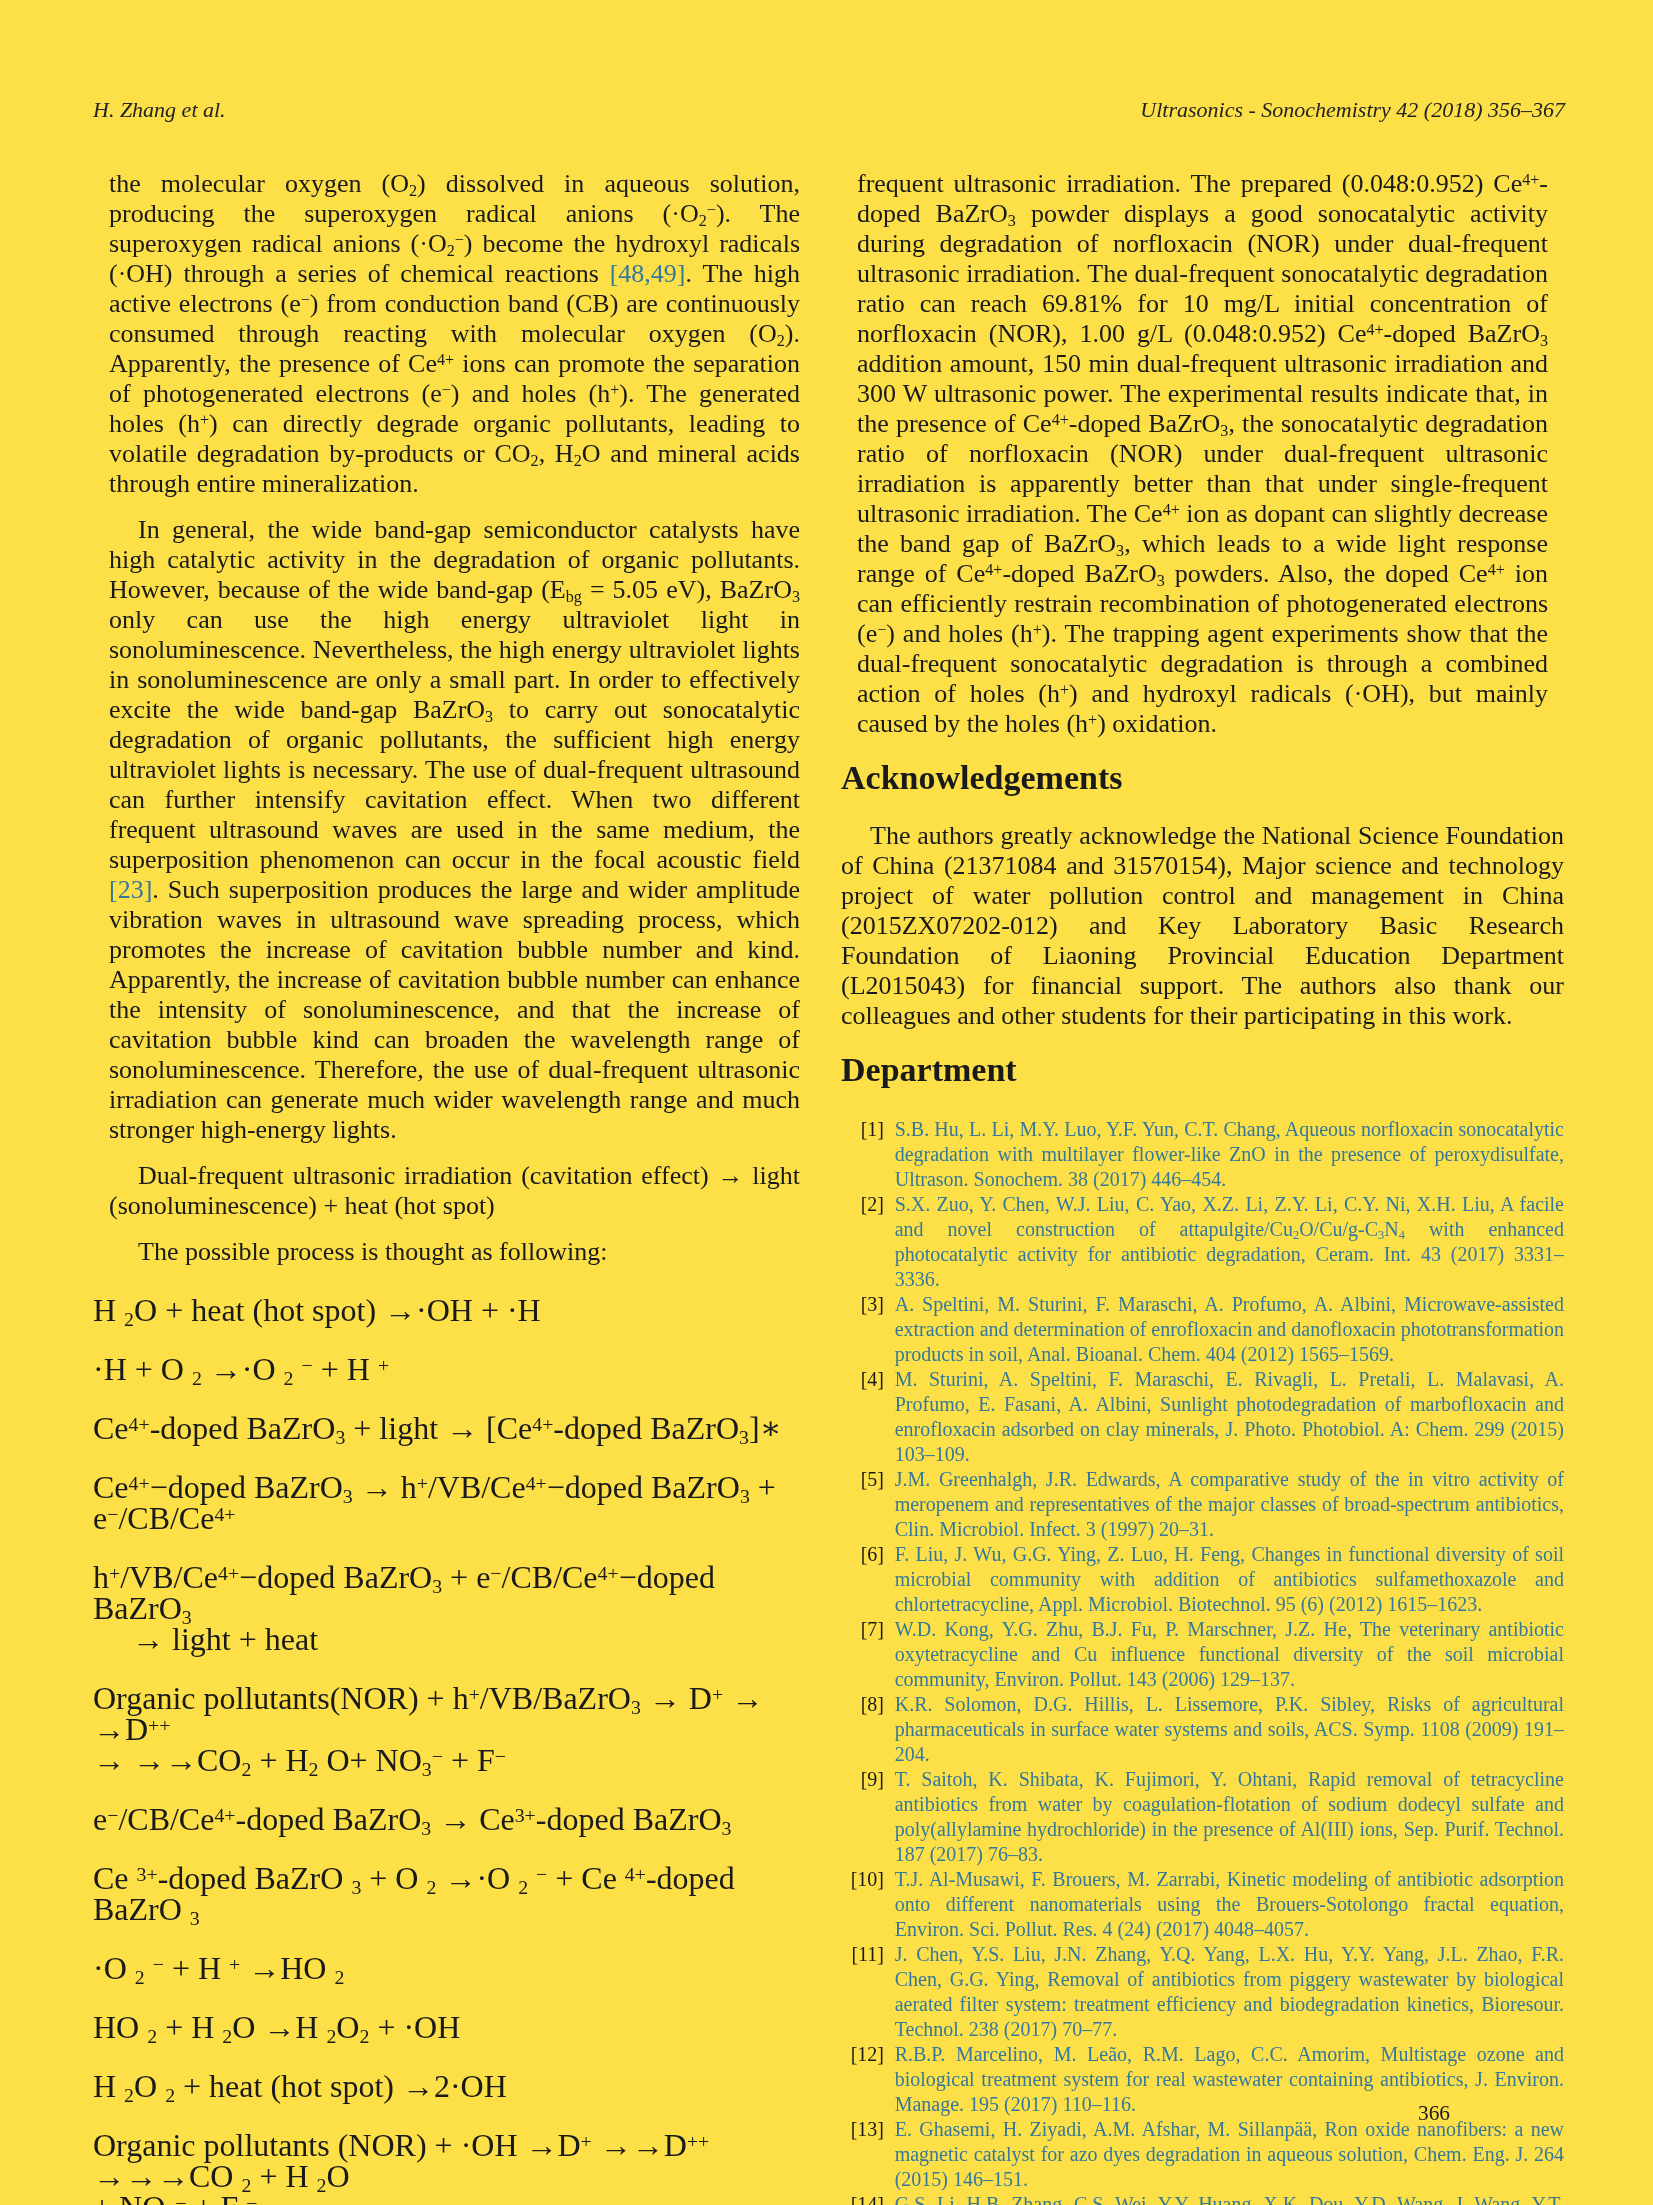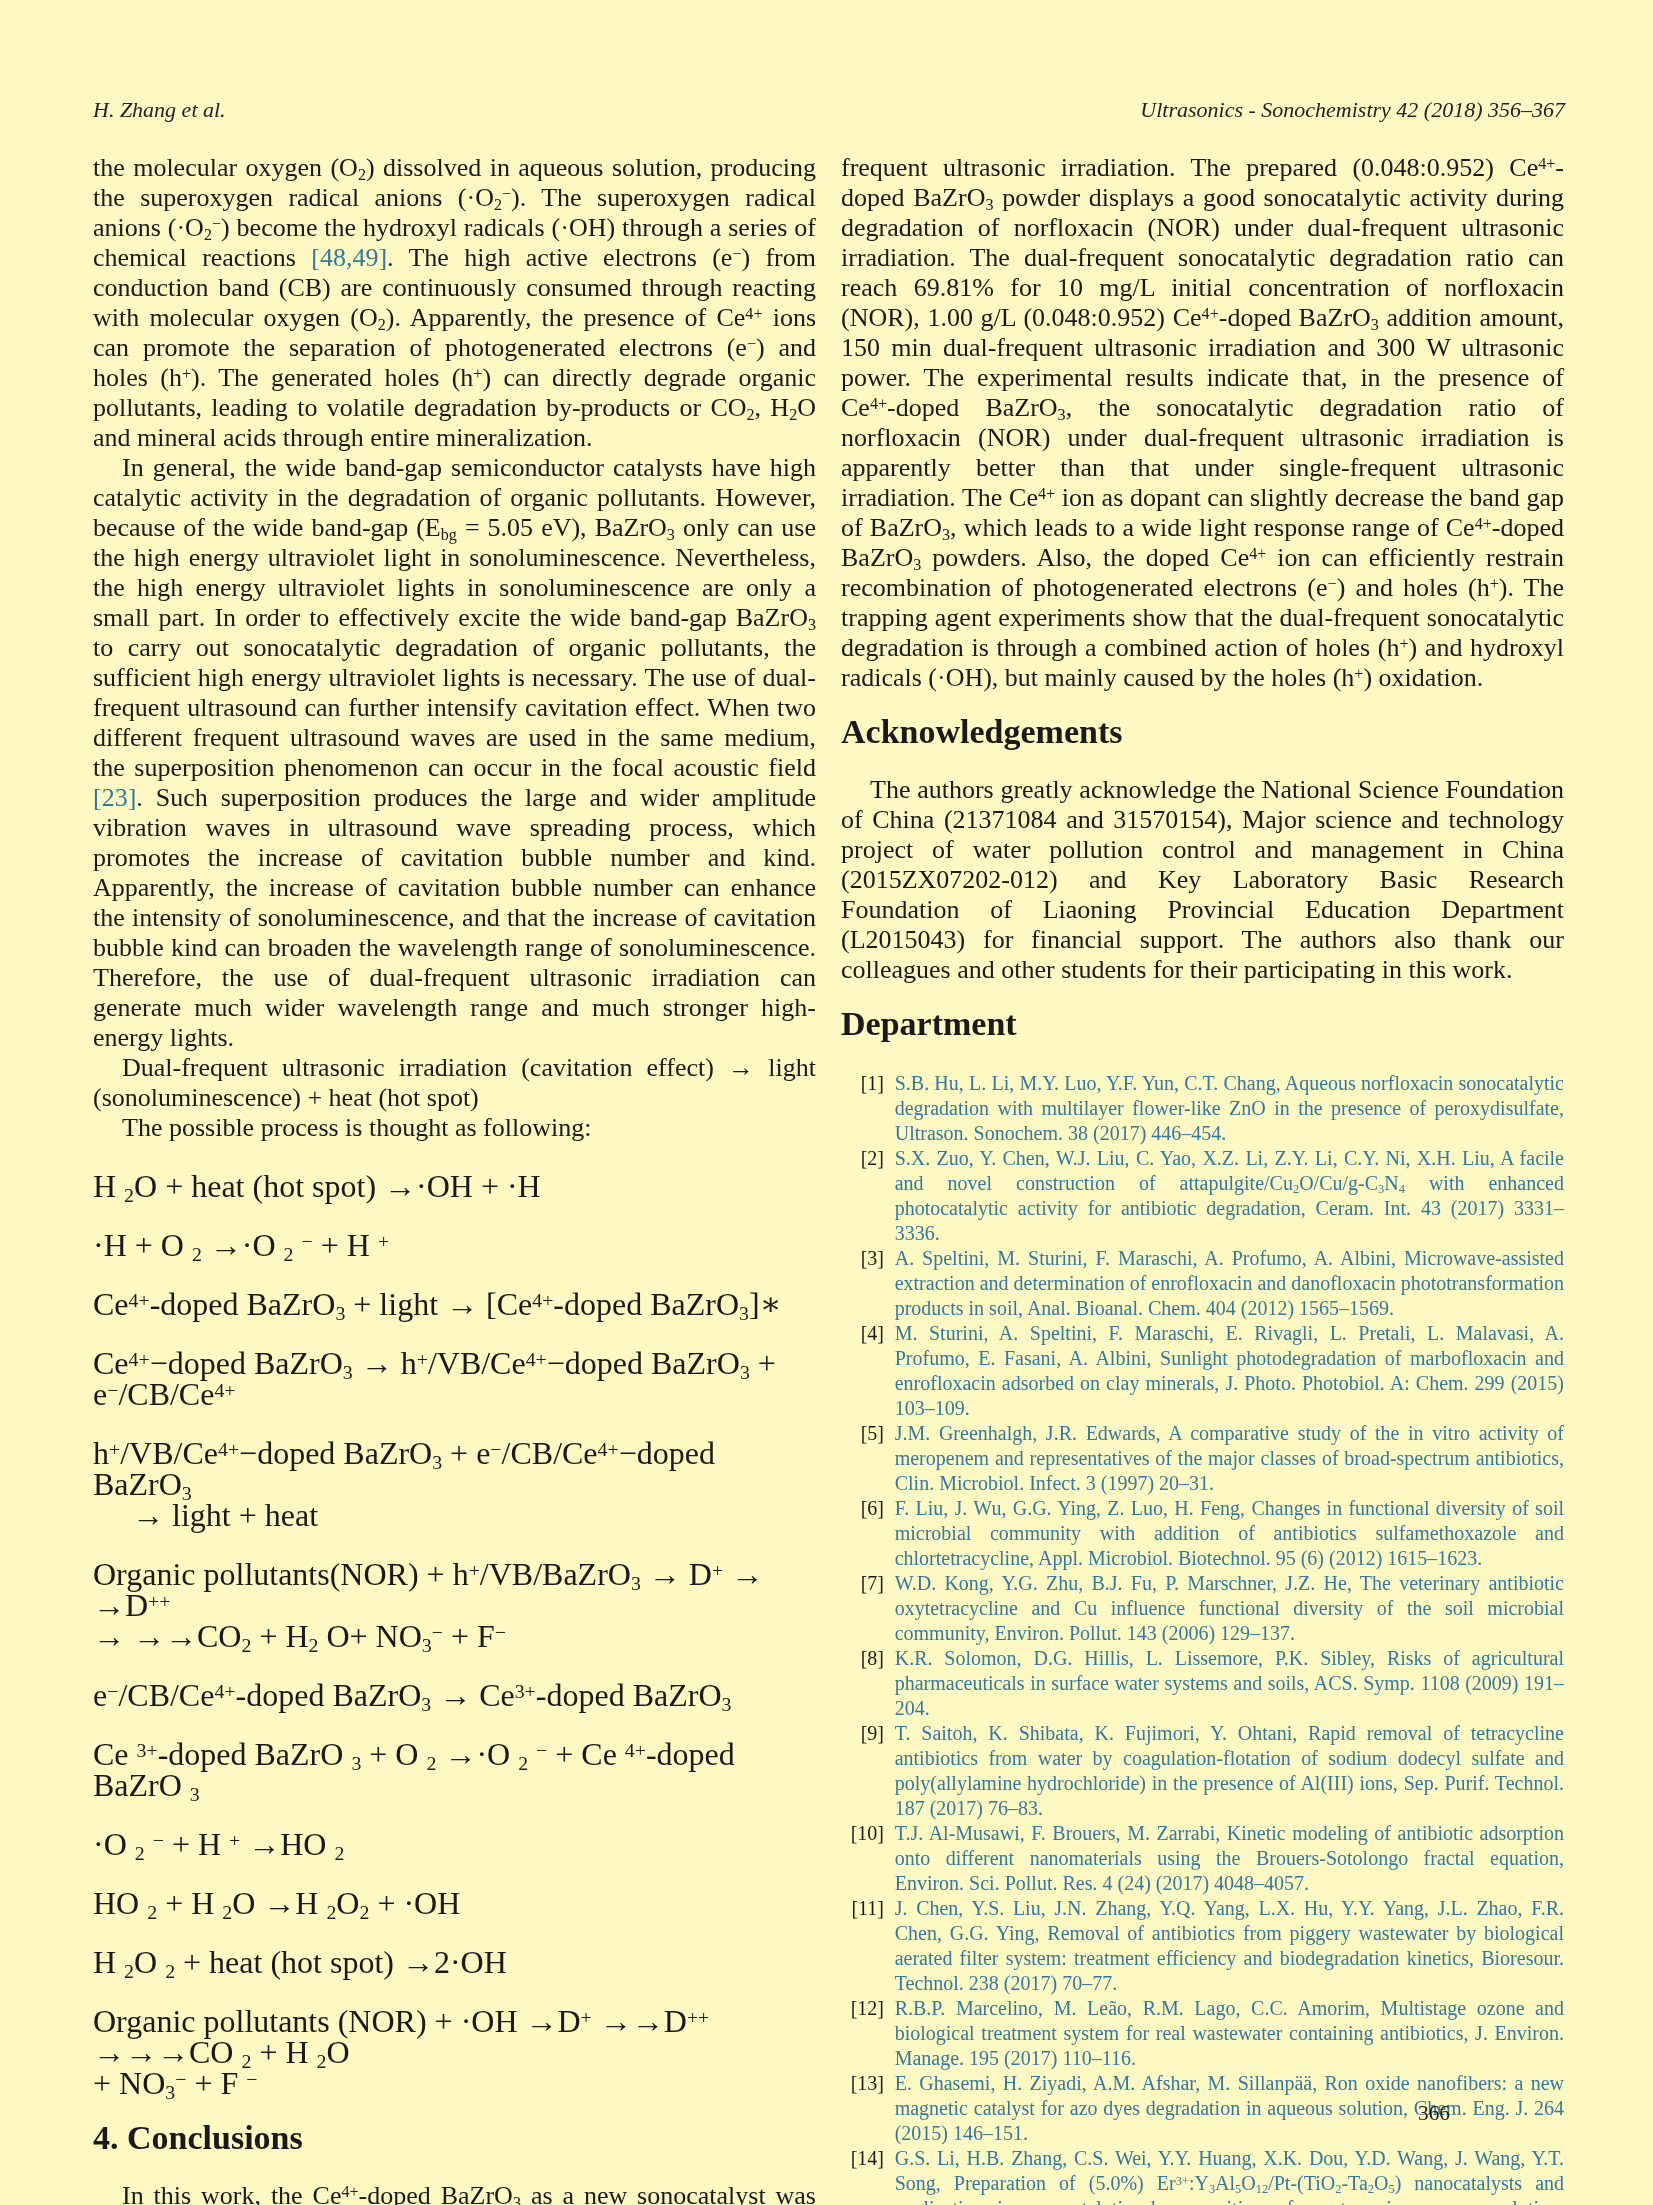--- a/index.html
+++ b/index.html
@@ -1,35 +1,35 @@
 <!DOCTYPE html>
 <html style="--link: #35789b;font-size:10.7px"><head>
 <meta charset="utf-8">
 <style>
   html,body{margin:0;padding:0;background:#e8e8e8;}
   .page{
     position:relative;
     width:1654px;height:2205px;
-    background:#fef9c3;
+    background:#fde047;
     font-family:"Liberation Serif","DejaVu Serif",serif;
     color:#1a1a1a;
     overflow:hidden;
   }
   .running-header{
     position:absolute;top:97px;left:93px;width:1472px;
     display:flex;justify-content:space-between;
     font-style:italic;font-size:22px;color:#222;
   }
   .col{
     position:absolute;top:153px;width:723px;
     font-size:26px;line-height:30px;text-align:justify;
   }
   .col-left{left:93px;}
   .col-right{left:841px;}
-  p{margin:0;padding:0;}
+  p{margin:16px;padding:0;}
   p.indent{text-indent:29px;}
   .cite{color:var(--link,#35789b);}
   sup{position:relative;top:-0.42em;font-size:62%;line-height:0;vertical-align:baseline;}
   sub{position:relative;top:0.26em;font-size:62%;line-height:0;vertical-align:baseline;}
   .eq-list{margin-top:23px;}
   .eq{margin:28px 0 0 0;font-size:32px;line-height:31px;text-align:left;}
   .eq-line.left{text-align:left;}
   .eq-line.center{text-align:center;}
   .eq-line.right{padding-right:4px;}
   .eq-line.indent{padding-left:39px;}

